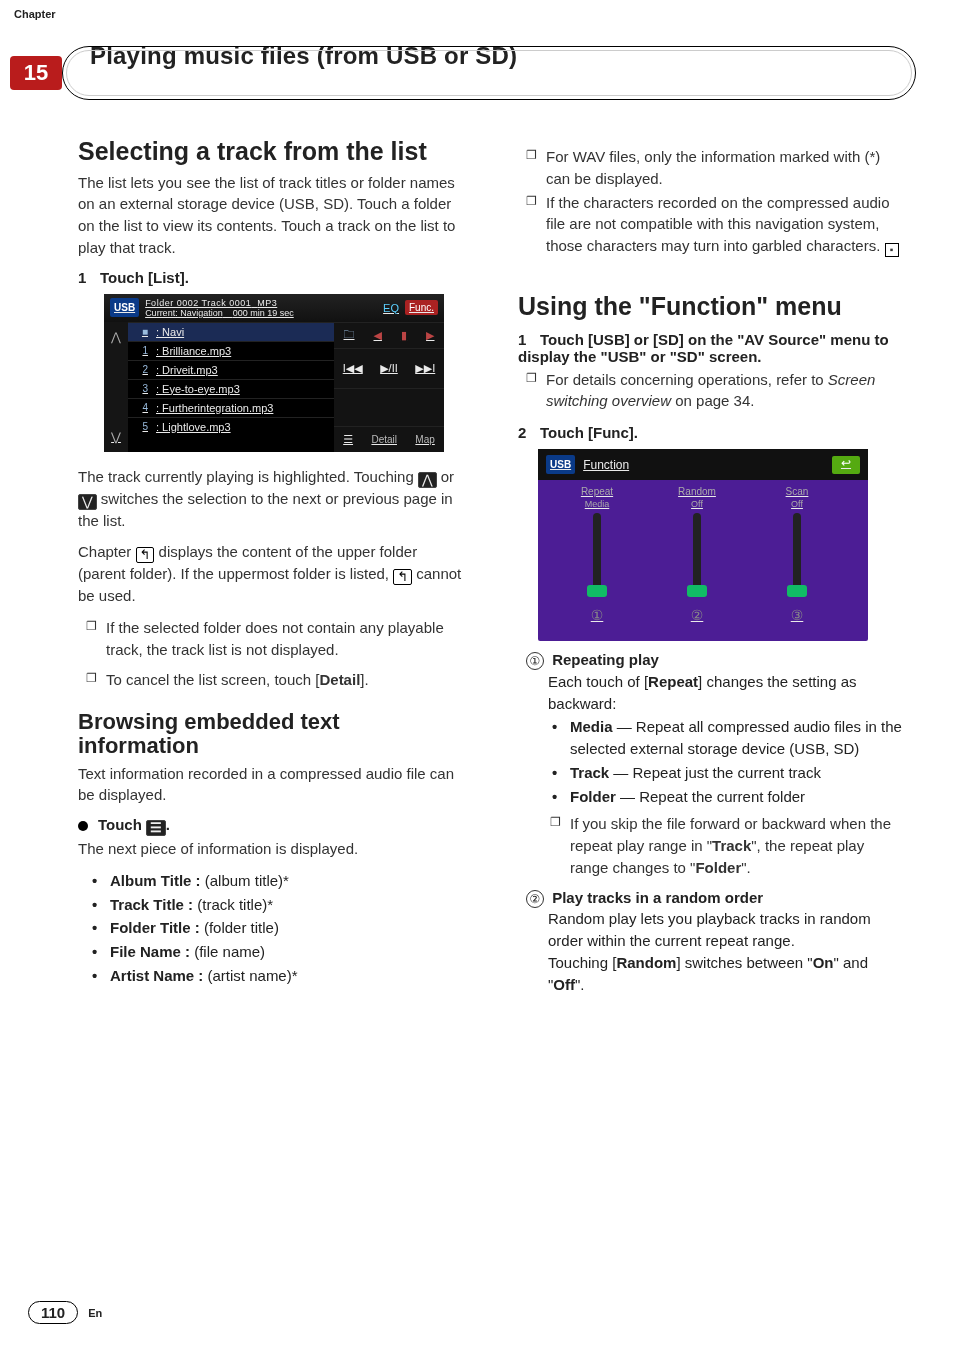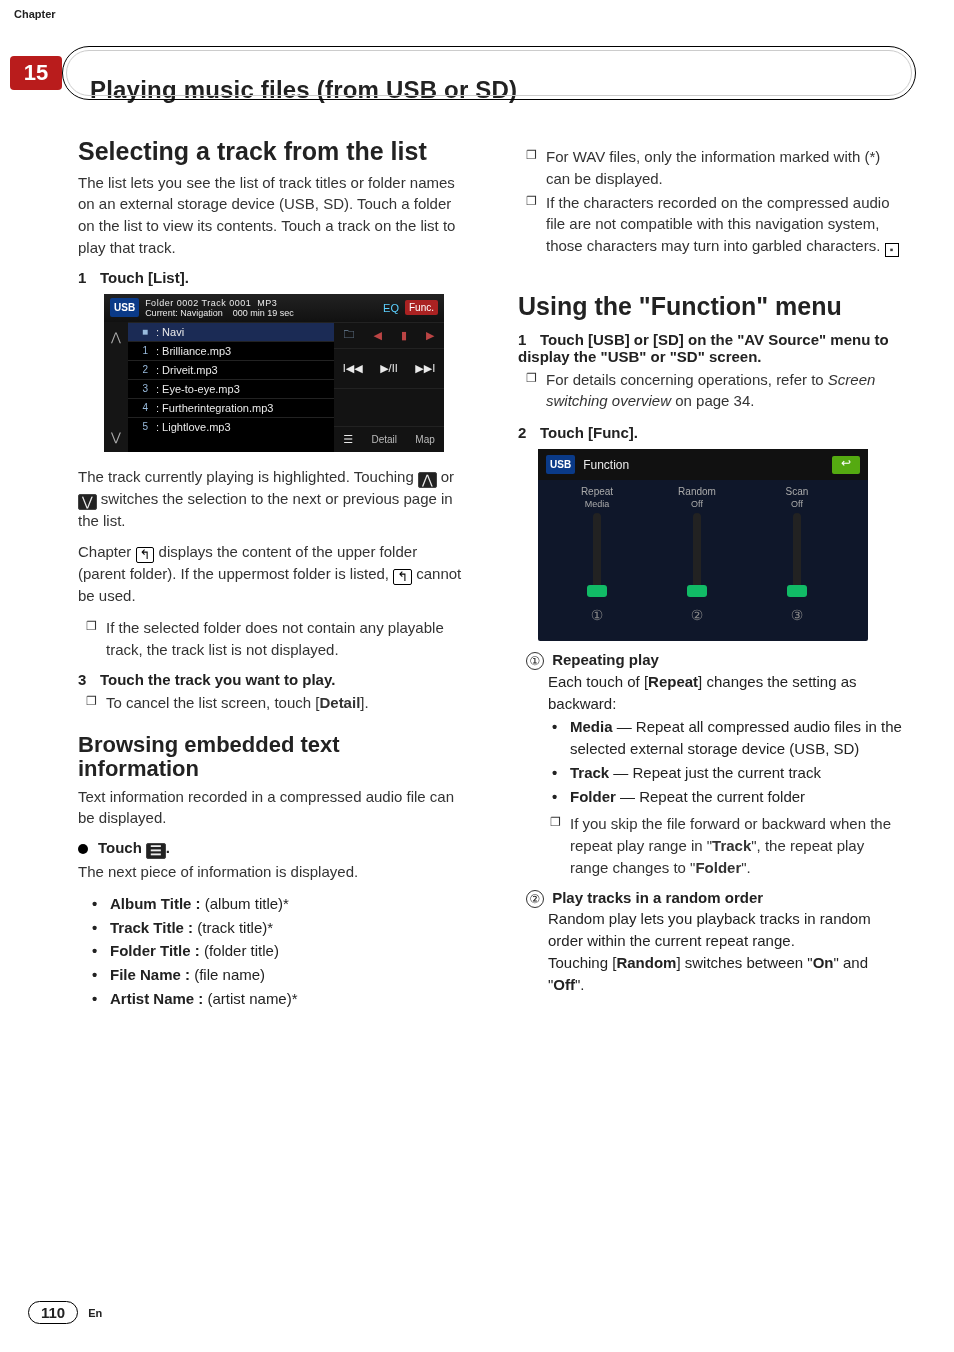--- a/index.html
+++ b/index.html
@@ -49,21 +49,21 @@
     align-items: center;
     justify-content: center;
   }
   .chapter-title-wrap {
     position: absolute;
     top: 42px;
     left: 62px;
     right: 30px;
     height: 62px;
     display: flex;
-    align-items: flex-end;
+    align-items: flex-start;
   }
   .chapter-title-wrap::before,
   .chapter-title-wrap::after {
     content: "";
     position: absolute;
     border-radius: 40px;
     pointer-events: none;
   }
   .chapter-title-wrap::before {
     inset: 4px 8px 4px 0;
@@ -180,24 +180,25 @@
     border:1px solid #000;
     width:14px; height:14px;
     vertical-align:-2px;
     text-align:center;
     font-size:10px;
     line-height:12px;
   }
 
   
   .shot {
-    background:#0f172a;
+    background:#4c1d95;
     color:#eaeaea;
     border-radius: 2px;
     margin: 8px 0 14px;
+    text-decoration: underline;
   }
   .shot1 {
     width: 340px;
     margin-left: 26px;
     font-family: Arial, Helvetica, sans-serif;
   }
   .shot2 {
     width: 330px;
     margin: 8px 0 8px 20px;
     padding-bottom:18px;
@@ -477,21 +478,20 @@
       <p>
         <span>The track currently playing is highlighted. Touching </span><span class="inline-icon">⋀</span><span> or </span><span class="inline-icon">⋁</span><span> switches the selection to the next or previous page in the list.</span>
       </p>
       <p>
         <span>Chapter </span><span class="inline-icon light">↰</span><span> displays the content of the upper folder (parent folder). If the uppermost folder is listed, </span><span class="inline-icon light">↰</span><span> cannot be used.</span>
       </p>
       <ul class="notes">
         <li>If the selected folder does not contain any playable track, the track list is not displayed.</li>
       </ul>
 
-      <div class="step"><span class="num">3</span><span>Touch the track you want to play.</span></div>
       <ul class="notes">
         <li>
           <span>To cancel the list screen, touch [</span><span class="bold">Detail</span><span>].</span>
         </li>
       </ul>
 
       <h3 class="sub">Browsing embedded text information</h3>
       <p>Text information recorded in a compressed audio file can be displayed.</p>
 
       <div class="bullet-line">

